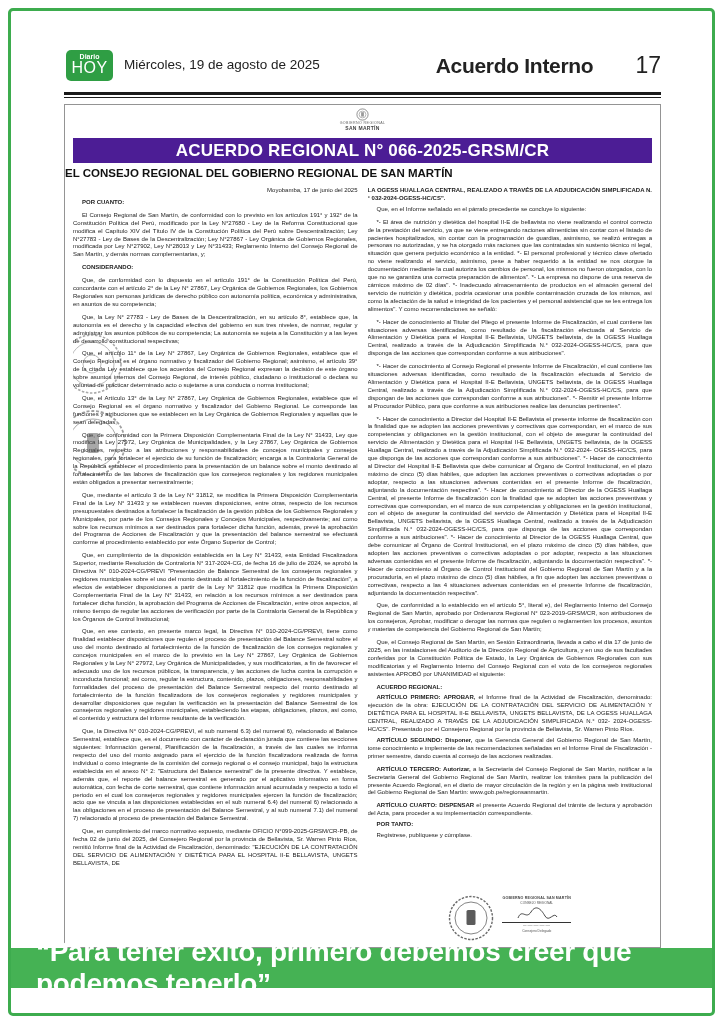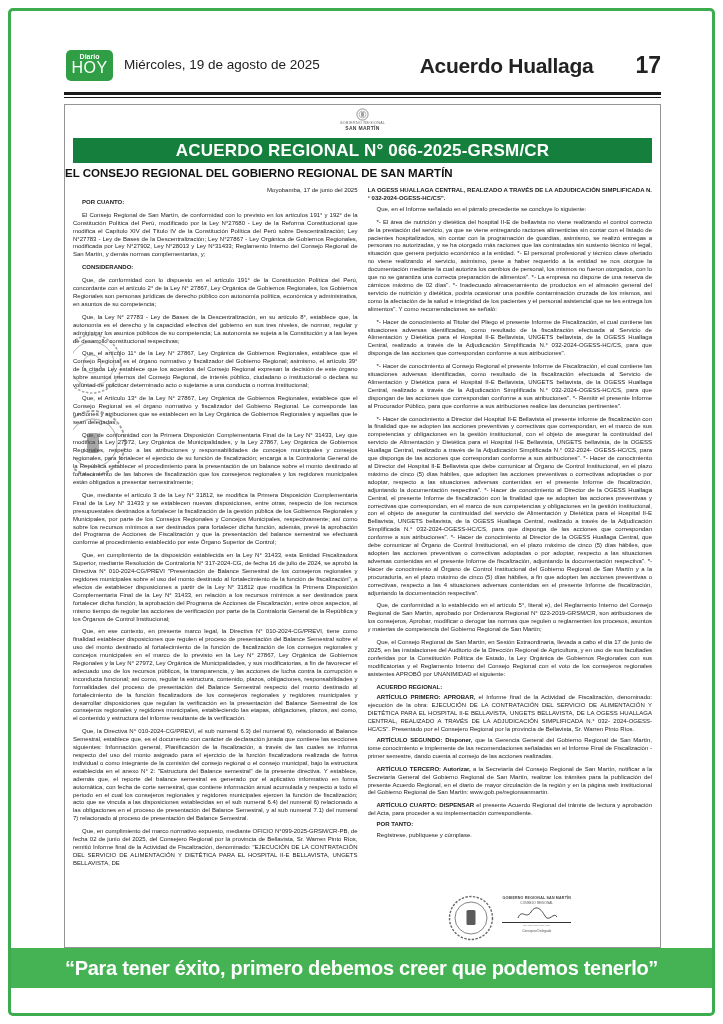--- a/index.html
+++ b/index.html
@@ -8,30 +8,30 @@
   .frame { position:absolute; inset:8px; border:3px solid #3dac4e; border-radius:5px; }
 
   
   .masthead { position:absolute; left:66px; right:62px; top:48px; height:38px; }
   .hoy-logo { position:absolute; left:0; top:2px; width:47px; height:31px; background:#2f9e44; border-radius:5px; color:#fff; text-align:center; line-height:1; padding-top:3px; }
   .hoy-logo .d { font-size:7px; font-weight:700; display:block; }
   .hoy-logo .h { font-size:16px; font-weight:400; letter-spacing:.5px; display:block; margin-top:0; }
   .mast-date { position:absolute; left:58px; top:9px; font-size:13.5px; color:#222; }
   .mast-right { position:absolute; right:0; top:4px; display:flex; align-items:baseline; gap:42px; }
   .mast-section { font-size:21px; font-weight:700; color:#222; letter-spacing:-0.3px; }
-  .mast-page { font-size:23px; font-weight:700; color:#222; }
+  .mast-page { font-size:23px; font-weight:400; color:#222; }
   .mast-rule { position:absolute; left:64px; right:62px; top:92px; height:6px; border-top:3px solid #1a1a1a; border-bottom:1px solid #1a1a1a; }
 
   
   .docbox { position:absolute; left:64px; right:62px; top:104px; height:844px; border:1px solid #949494; background:#fff; }
   .crest { position:absolute; left:0; right:0; top:3px; text-align:center; color:#555; }
   .crest svg { display:block; margin:0 auto; }
   .crest .l1 { font-size:3.6px; letter-spacing:.4px; color:#666; }
   .crest .l2 { font-size:5px; font-weight:700; color:#444; letter-spacing:.3px; }
-  .titlebar { position:absolute; left:8px; right:8px; top:33px; height:25px; background:#15803d; display:flex; align-items:center; justify-content:center;text-align:right; }
+  .titlebar { position:absolute; left:8px; right:8px; top:33px; height:25px; background:#4c1d95; display:flex; align-items:center; justify-content:center;text-align:right; }
   .titlebar span { color:#fff; font-size:17px; font-weight:800; letter-spacing:.2px; }
   .subtitle { position:absolute; left:0; right:0; top:62px; text-align:left; font-size:11.5px; font-weight:800; color:#111; }
 
   .cols { position:absolute; left:8px; right:8px; top:82px; bottom:4px; display:flex; gap:10px; }
   .col { flex:1 1 0; position:relative; overflow:hidden; font-size:6px; line-height:1.32; color:#222; }
   .para { margin:0 0 5px 0; text-align:justify; text-indent:9px; }
   .para.heading { font-weight:700; }
   .para.dateline { text-align:right; text-indent:0; margin-bottom:4px; }
   .para.boldcaps { font-weight:700; text-indent:0; }
   .para.tight { margin-bottom:3px; }
@@ -43,36 +43,36 @@
   .sig-right { text-align:center; padding-top:1px; }
   .sig-org { font-size:3.6px; font-weight:700; color:#444; letter-spacing:.2px; }
   .sig-org2 { font-size:3.2px; color:#555; }
   .sig-scribble { margin:2px auto 0; display:block; }
   .sig-line { border-top:1px solid #333; margin-top:1px; }
   .sig-name { font-size:3.6px; font-weight:700; color:#333; margin-top:1px; }
   .sig-role { font-size:3.2px; color:#555; }
 
   
   .quotebar { position:absolute; left:11px; right:11px; top:948px; height:40px; background:#45b254; display:flex; align-items:center; justify-content:center; }
-  .quotebar span { color:#fff; font-size:20px; font-weight:800; letter-spacing:-0.3px; }
+  .quotebar span { color:#fff; font-size:28px; font-weight:800; letter-spacing:-0.3px;margin-left:25px; }
 </style>
 </head>
 <body>
 
 <div class="page">
   <div class="frame"></div>
 
   <div class="masthead">
     <div class="hoy-logo">
       <span class="d">Diario</span>
       <span class="h">HOY</span>
     </div>
     <div class="mast-date">Miércoles, 19 de agosto de 2025</div>
     <div class="mast-right">
-      <span class="mast-section">Acuerdo Huallaga</span>
+      <span class="mast-section">Acuerdo Interno</span>
       <span class="mast-page">17</span>
     </div>
   </div>
   <div class="mast-rule"></div>
 
   <div class="docbox">
     <div class="crest">
       <svg width="13" height="13" viewBox="0 0 13 13">
         <circle cx="6.5" cy="6.5" r="5.6" fill="none" stroke="#777" stroke-width="0.8"></circle>
         <circle cx="6.5" cy="6.5" r="3.4" fill="none" stroke="#888" stroke-width="0.6"></circle>

